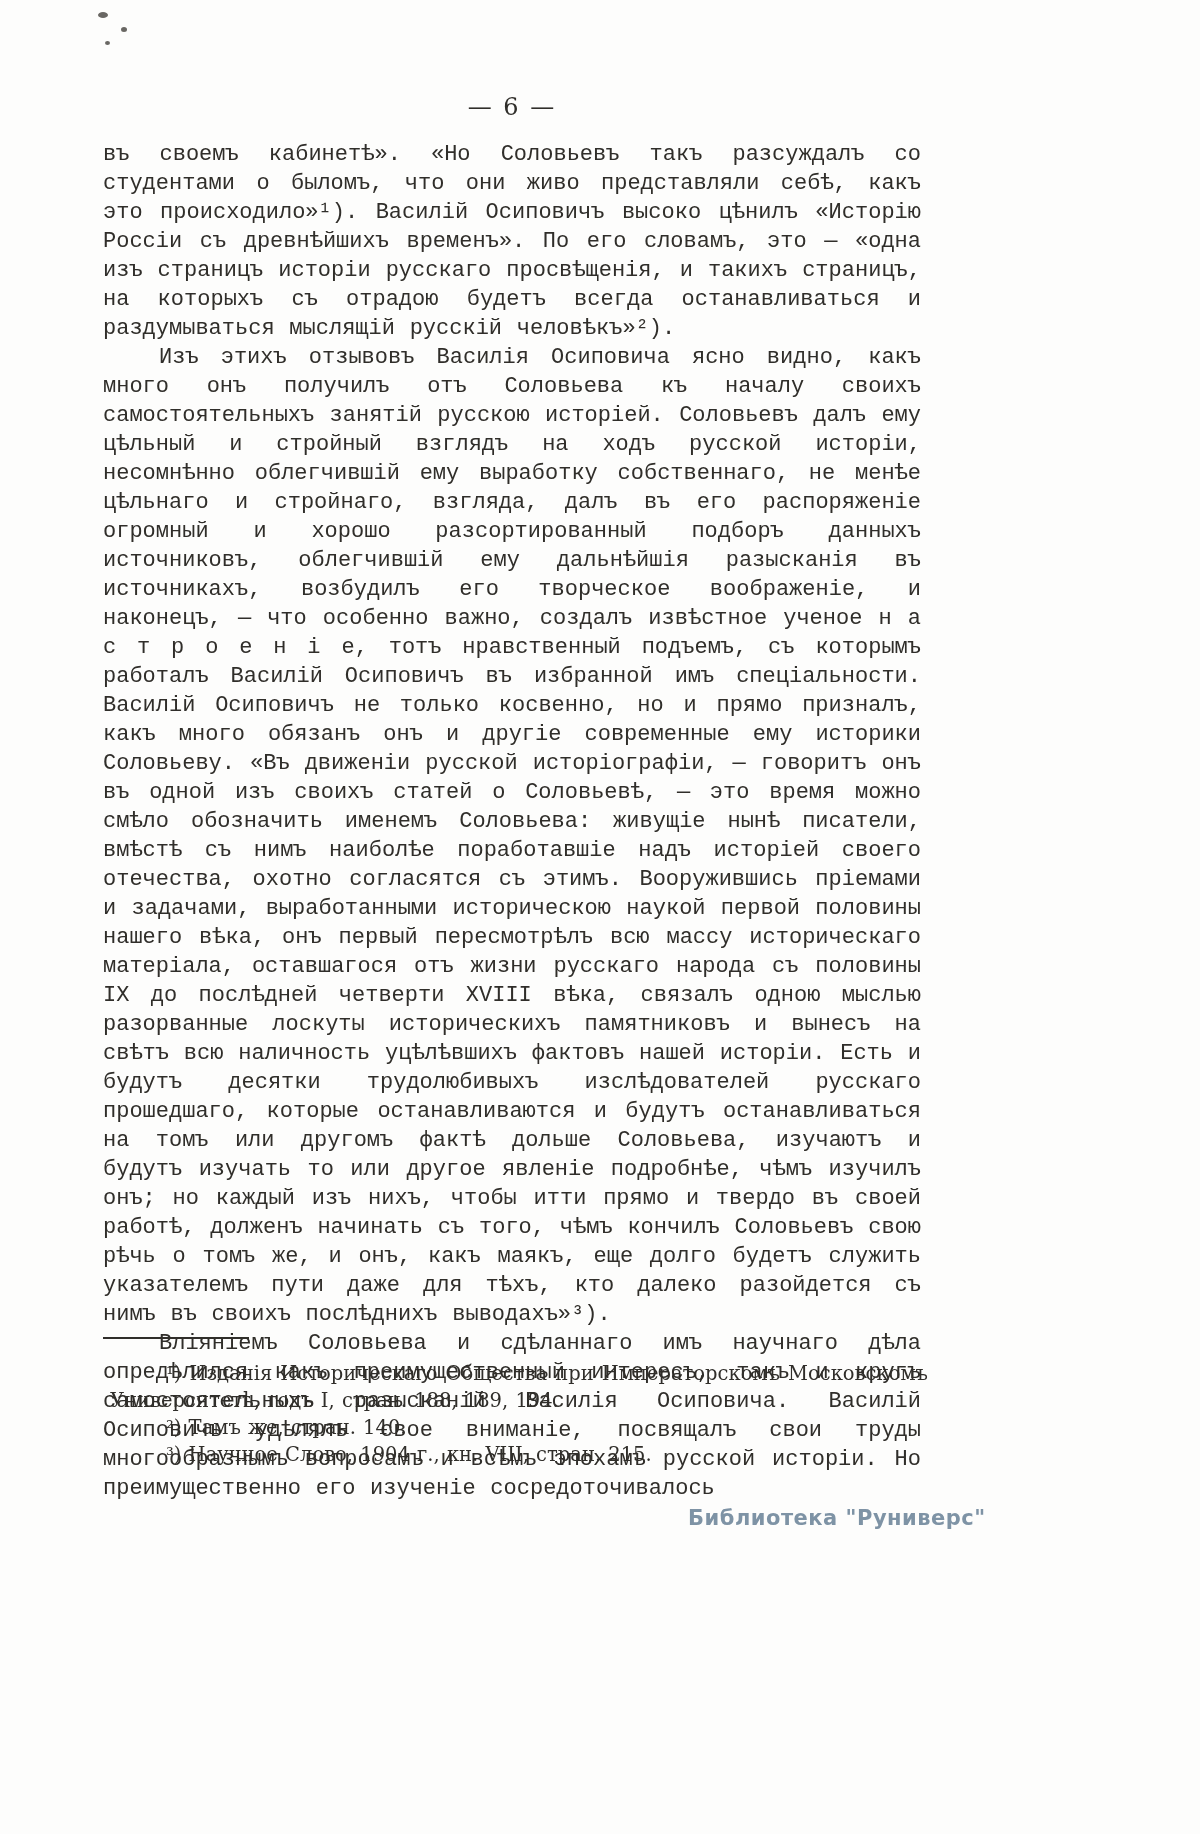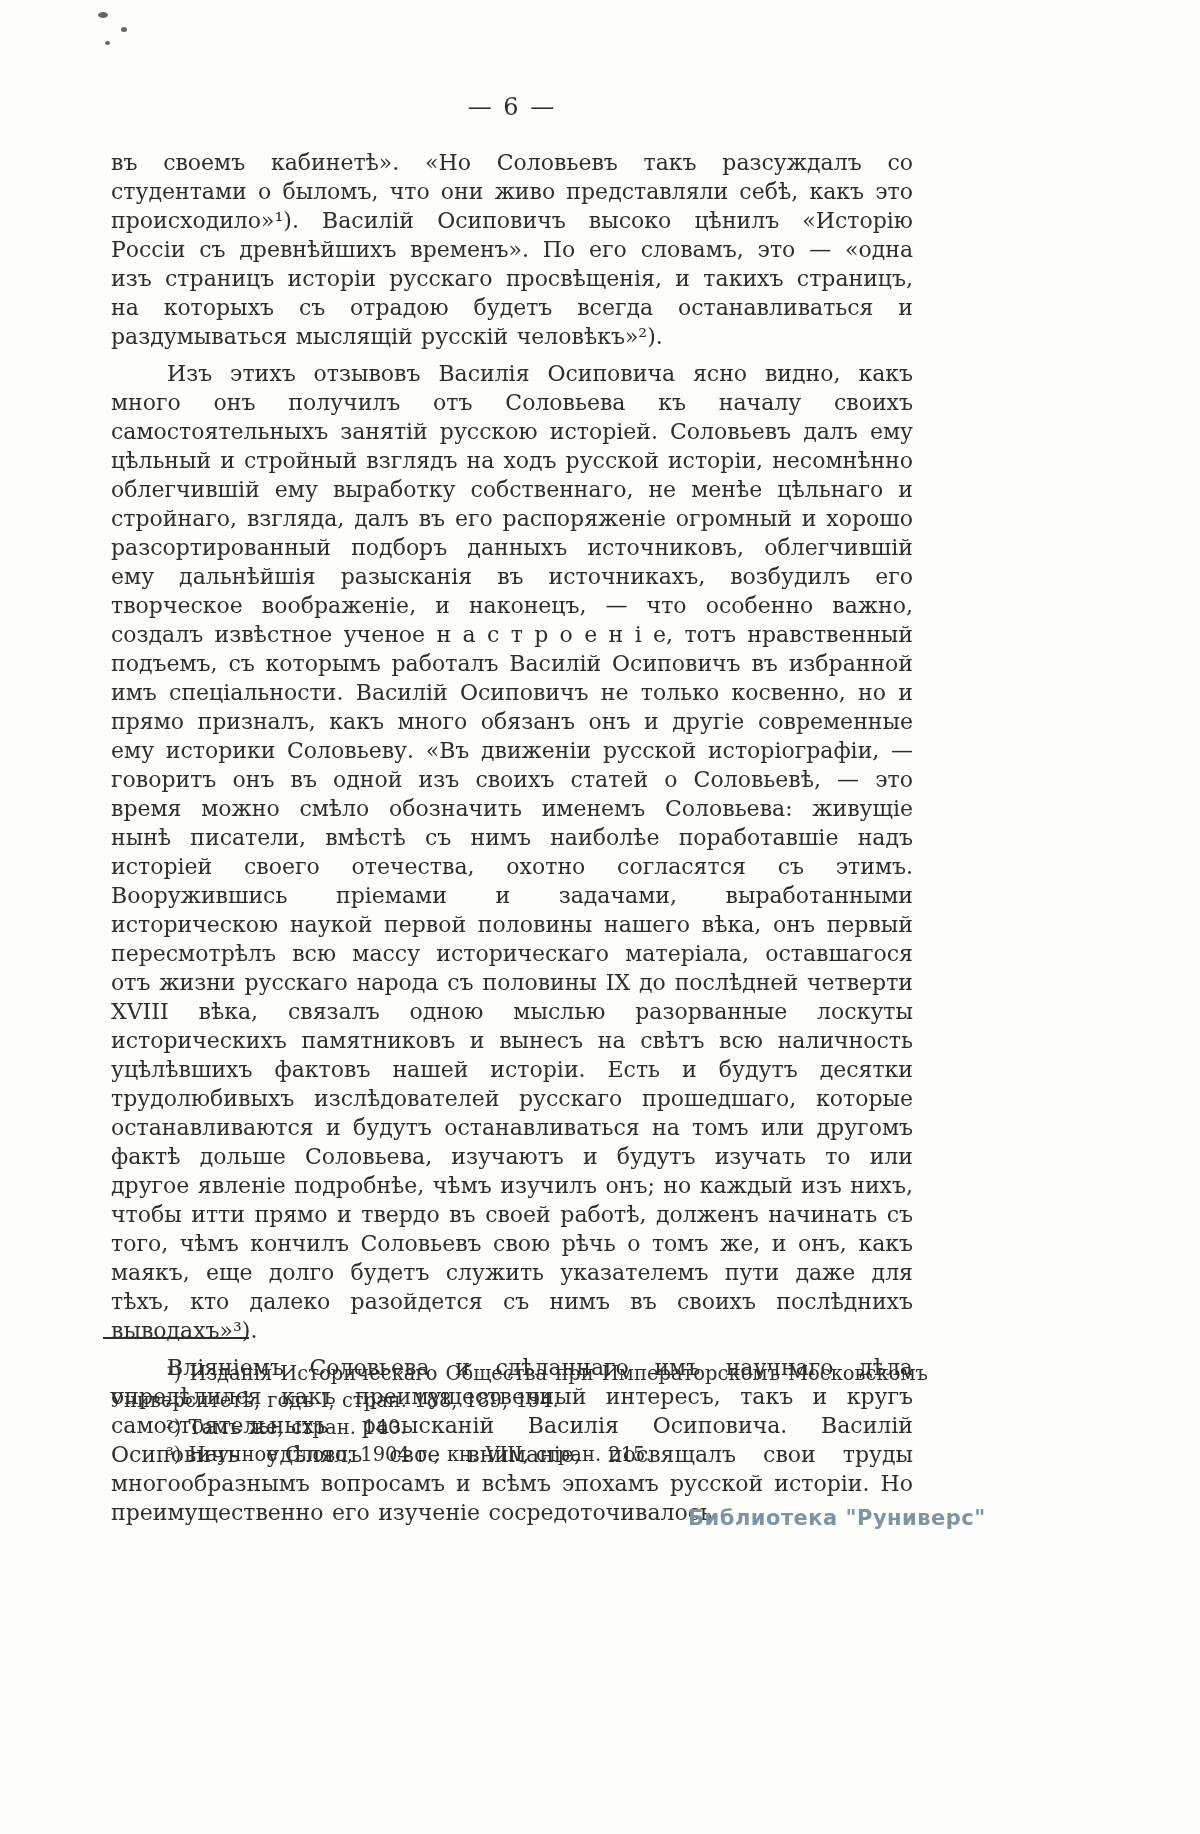--- a/index.html
+++ b/index.html
@@ -35,21 +35,21 @@
   .body-text {
     position: absolute;
     top: 140px;
     left: 103px;
     width: 818px;
     font-size: 22px;
     line-height: 29px;
     text-align: justify;
     word-spacing: 1.5px;
   }
-  .body-text p { margin: 8px; }
+  .body-text p { margin: 0; font-family: Liberation Mono, monospace; }
   .body-text p.indent { text-indent: 56px; }
   .footnote-rule {
     position: absolute;
     top: 1337px;
     left: 103px;
     width: 146px;
     height: 0;
     border-top: 2px solid var(--ink, #302e2a);
   }
   .footnotes {

